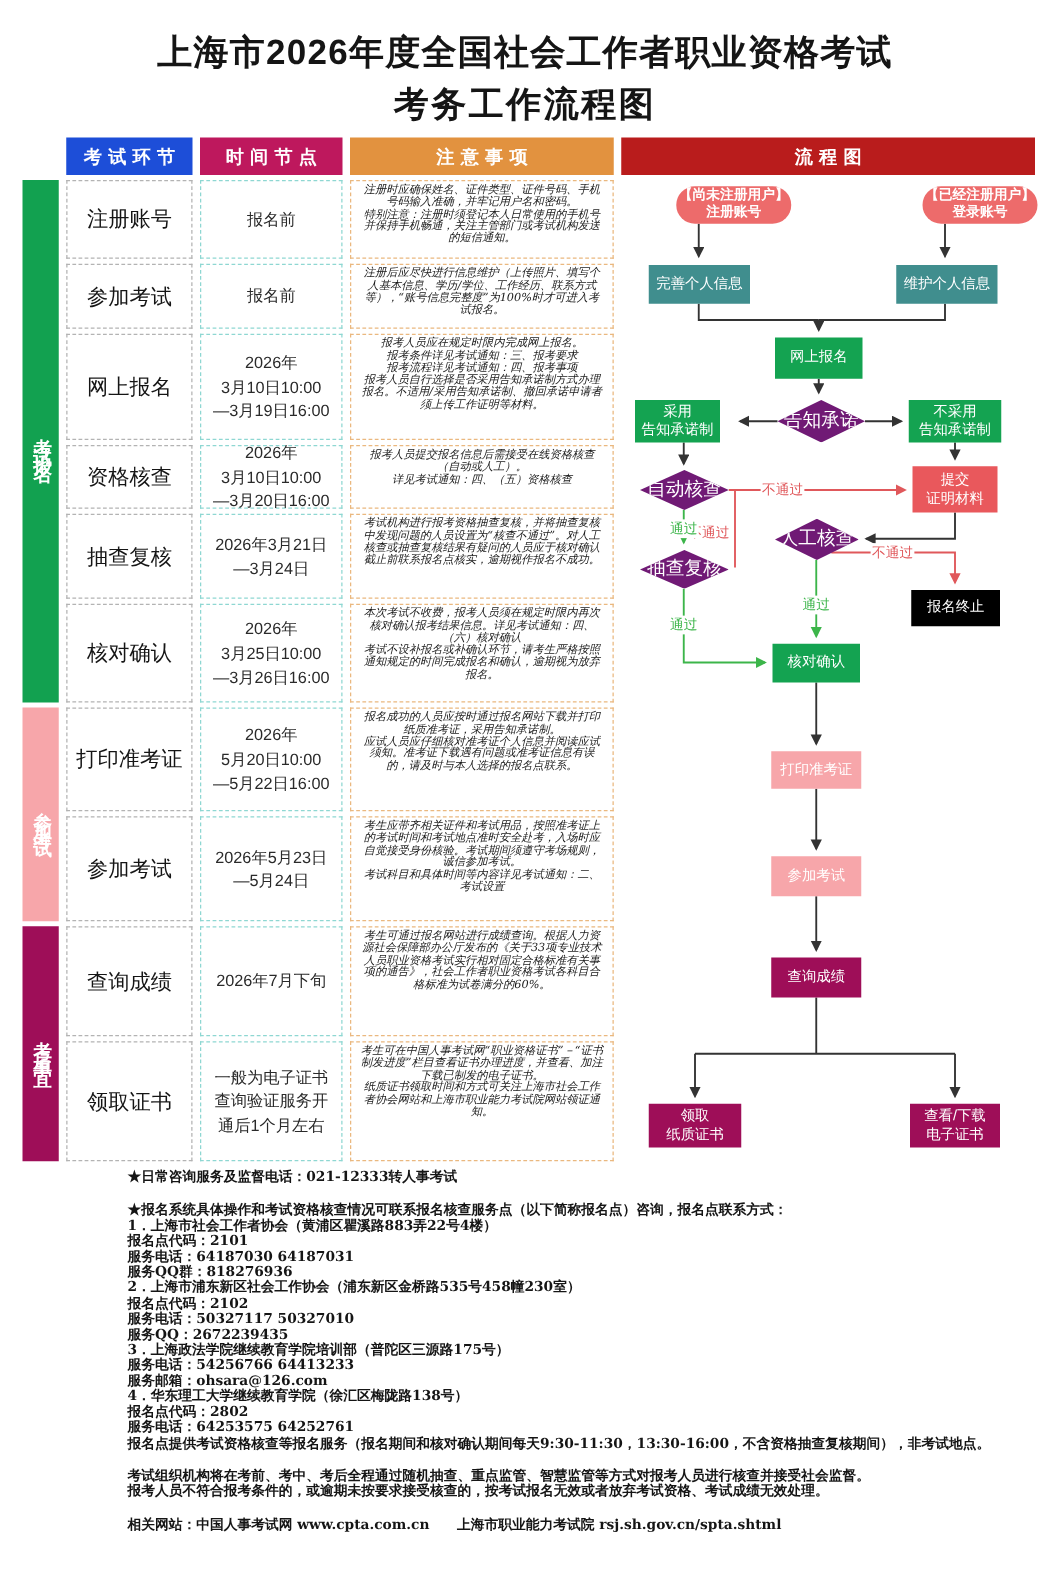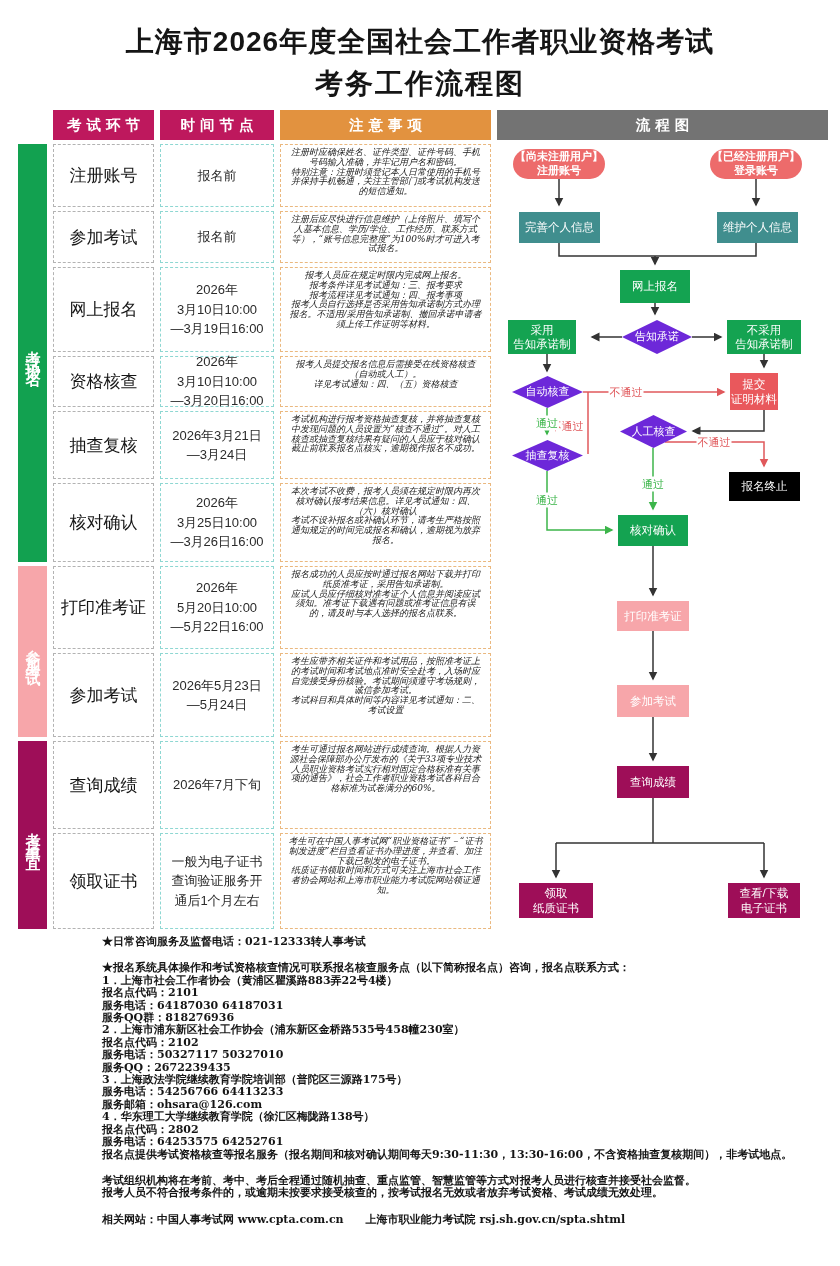--- a/index.html
+++ b/index.html
@@ -12,24 +12,24 @@
   .title .t2{font-size:28px;line-height:40px;letter-spacing:2px;}
 
   
   .grid{position:absolute;left:18px;top:110px;display:grid;
         grid-template-columns:29px 101px 114px 211px 331px;
         grid-template-rows:30px 63px 52px 85px 51px 68px 79px 83px 84px 88px 96px;
         column-gap:6px;row-gap:4px;}
 
   .hd{grid-row:1;display:flex;align-items:center;justify-content:center;color:#fff;
       font-weight:bold;font-size:14.5px;letter-spacing:5px;text-indent:5px;}
-  .hd-stage{grid-column:2;background:#be185d;}
+  .hd-stage{grid-column:2;background:#1d4ed8;}
   .hd-time{grid-column:3;background:#be185d;}
   .hd-notes{grid-column:4;background:#e2923f;}
-  .hd-flow{grid-column:5;background:#737373;}
+  .hd-flow{grid-column:5;background:#b91c1c;}
 
   .strip{grid-column:1;display:flex;align-items:center;justify-content:center;color:#fff;
          font-weight:bold;font-size:15px;writing-mode:vertical-rl;text-orientation:upright;
          letter-spacing:7px;}
   .strip-apply{grid-row:2 / span 6;background:#12a150;}
   .strip-exam{grid-row:8 / span 2;background:#f7a6aa;}
   .strip-after{grid-row:10 / span 2;background:#9e0e58;}
 
   .stage{grid-column:2;border:1px dashed #b3b3b3;display:flex;align-items:center;justify-content:center;
          font-family:"DejaVu Serif",serif;font-size:17px;color:#151515;background:#fff;}
@@ -37,24 +37,24 @@
         text-align:center;font-size:13px;line-height:1.5;color:#2a2a2a;white-space:pre-line;background:#fff;}
   .notes{grid-column:4;border:1px dashed #eab87f;padding:3px 7px;box-sizing:border-box;
          font-family:"DejaVu Serif",serif;font-style:italic;font-size:9px;line-height:9.8px;
          color:#1a1a1a;white-space:pre-line;background:#fff;text-align:center;}
 
   
   .flow{grid-column:5;grid-row:2 / span 10;position:relative;}
   .flow-svg{position:absolute;left:0;top:0;}
   .fnode{position:absolute;display:flex;align-items:center;justify-content:center;text-align:center;
          color:#fff;font-size:11.5px;line-height:1.25;white-space:pre-line;box-sizing:border-box;}
-  .fn-round{background:#ed6b6b;border-radius:15px;font-weight:bold;font-size:11px;}
+  .fn-round{background:#ed6b6b;border-radius:15px;font-weight:bold;font-size:11px;margin-left:28px;}
   .fn-teal{background:#408e8e;}
   .fn-green{background:#14a351;}
-  .fn-blue{background:#6d28d9;clip-path:polygon(50% 0,100% 50%,50% 100%,0 50%);font-size:11px;}
+  .fn-blue{background:#701a75;clip-path:polygon(50% 0,100% 50%,50% 100%,0 50%);font-size:15px;}
   .fn-red{background:#e9585c;}
   .fn-black{background:#000;}
   .fn-pink{background:#f7a6aa;}
   .fn-mag{background:#9e0e58;}
   .flabel{position:absolute;transform:translate(-50%,-50%);font-size:11px;background:#fff;
           padding:0 1px;z-index:2;white-space:nowrap;}
   .fl-pass{color:#3cb54a;}
   .fl-fail{color:#e0585b;}
 
   
@@ -192,21 +192,21 @@
 登录账号</div>
     <div class="fnode fn-teal" style="left:22px;top:68px;width:81px;height:31px">完善个人信息</div>
     <div class="fnode fn-teal" style="left:220px;top:68px;width:81px;height:31px">维护个人信息</div>
     <div class="fnode fn-green" style="left:123px;top:126px;width:70px;height:33px">网上报名</div>
     <div class="fnode fn-blue" style="left:125px;top:176px;width:70px;height:34px">告知承诺</div>
     <div class="fnode fn-green" style="left:11px;top:176px;width:68px;height:34px">采用
 告知承诺制</div>
     <div class="fnode fn-green" style="left:230px;top:176px;width:74px;height:34px">不采用
 告知承诺制</div>
     <div class="fnode fn-blue" style="left:15px;top:232px;width:71px;height:32px">自动核查</div>
-    <div class="fnode fn-red" style="left:233px;top:229px;width:48px;height:37px">提交
+    <div class="fnode fn-red" style="left:233px;top:229px;width:68px;height:37px">提交
 证明材料</div>
     <div class="fnode fn-blue" style="left:123px;top:271px;width:67px;height:33px">人工核查</div>
     <div class="fnode fn-blue" style="left:15px;top:296px;width:71px;height:31px">抽查复核</div>
     <div class="fnode fn-black" style="left:232px;top:328px;width:71px;height:29px">报名终止</div>
     <div class="fnode fn-green" style="left:121px;top:371px;width:70px;height:31px">核对确认</div>
     <div class="fnode fn-pink" style="left:120px;top:457px;width:72px;height:30px">打印准考证</div>
     <div class="fnode fn-pink" style="left:120px;top:541px;width:72px;height:32px">参加考试</div>
     <div class="fnode fn-mag" style="left:120px;top:622px;width:72px;height:32px">查询成绩</div>
     <div class="fnode fn-mag" style="left:22px;top:739px;width:74px;height:35px">领取
 纸质证书</div>

